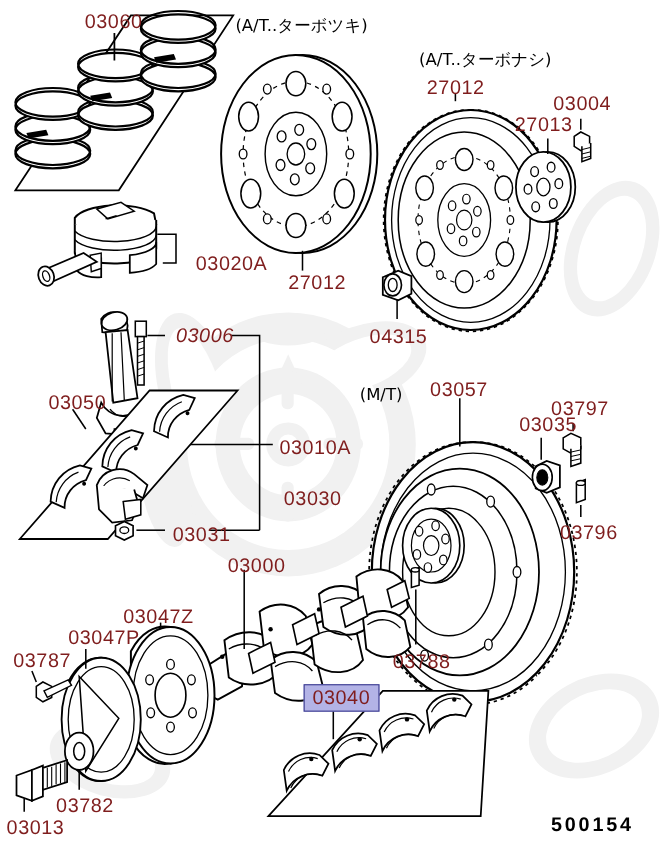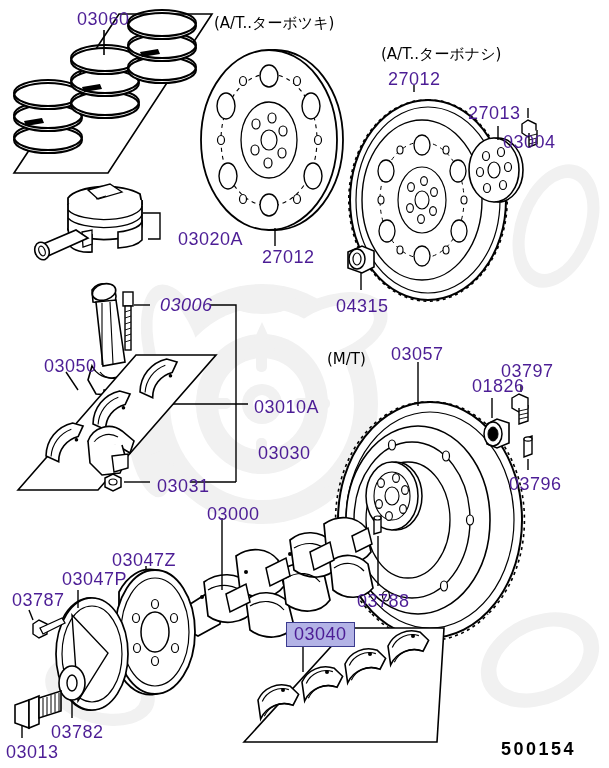--- a/index.html
+++ b/index.html
@@ -17,21 +17,21 @@
   }
   #artwork {
     position: absolute;
     left: 0; top: 0;
     width: 609px; height: 768px;
   }
   .lbl {
     position: absolute;
     font-family: "Liberation Sans", sans-serif;
     font-size: 18px;
-    color: #4c1d95;
+    color: #7f1d1d;
     letter-spacing: 0.5px;
     white-space: nowrap;
     line-height: 1;
   }
   .lbl-jp {
     position: absolute;
     font-family: "DejaVu Sans", sans-serif;
     font-size: 15px;
     color: #000000;
     white-space: nowrap;
@@ -494,36 +494,36 @@
   </svg>
 
   <div class="lbl-jp" style="left:214px; top:16px;">(A/T..ターボツキ)</div>
   <div class="lbl-jp" style="left:381px; top:47px;">(A/T..ターボナシ)</div>
   <div class="lbl-jp" style="left:327px; top:352px;">(M/T)</div>
 
   <div class="lbl" style="left:77px; top:10px;">03060</div>
   <div class="lbl" style="left:262px; top:248px;">27012</div>
   <div class="lbl" style="left:388px; top:70px;">27012</div>
   <div class="lbl" style="left:468px; top:104px;">27013</div>
-  <div class="lbl" style="left:503px; top:85px;margin-top:48px;">03004</div>
+  <div class="lbl" style="left:503px; top:85px;">03004</div>
   <div class="lbl" style="left:178px; top:230px;">03020A</div>
   <div class="lbl" style="left:160px; top:296px;font-style:italic;">03006</div>
   <div class="lbl" style="left:336px; top:297px;">04315</div>
   <div class="lbl" style="left:44px; top:357px;">03050</div>
   <div class="lbl" style="left:254px; top:398px;">03010A</div>
   <div class="lbl" style="left:391px; top:345px;">03057</div>
-  <div class="lbl" style="left:472px; top:377px;">01826</div>
+  <div class="lbl" style="left:472px; top:377px;">03035</div>
   <div class="lbl" style="left:501px; top:362px;">03797</div>
   <div class="lbl" style="left:258px; top:444px;">03030</div>
   <div class="lbl" style="left:509px; top:475px;">03796</div>
   <div class="lbl" style="left:157px; top:477px;">03031</div>
   <div class="lbl" style="left:207px; top:505px;">03000</div>
   <div class="lbl" style="left:112px; top:551px;">03047Z</div>
   <div class="lbl" style="left:62px; top:570px;">03047P</div>
   <div class="lbl" style="left:12px; top:591px;">03787</div>
   <div class="lbl" style="left:357px; top:592px;">03788</div>
-  <div class="lbl lbl-highlight" style="left:286px; top:622px;">03040</div>
+  <div class="lbl lbl-highlight" style="left:276px; top:622px;">03040</div>
   <div class="lbl" style="left:51px; top:723px;">03782</div>
   <div class="lbl" style="left:6px; top:743px;">03013</div>
 
   <div class="lbl-code" style="left:501px; top:739px;">500154</div>
 
 </div>
 
 </body></html>

